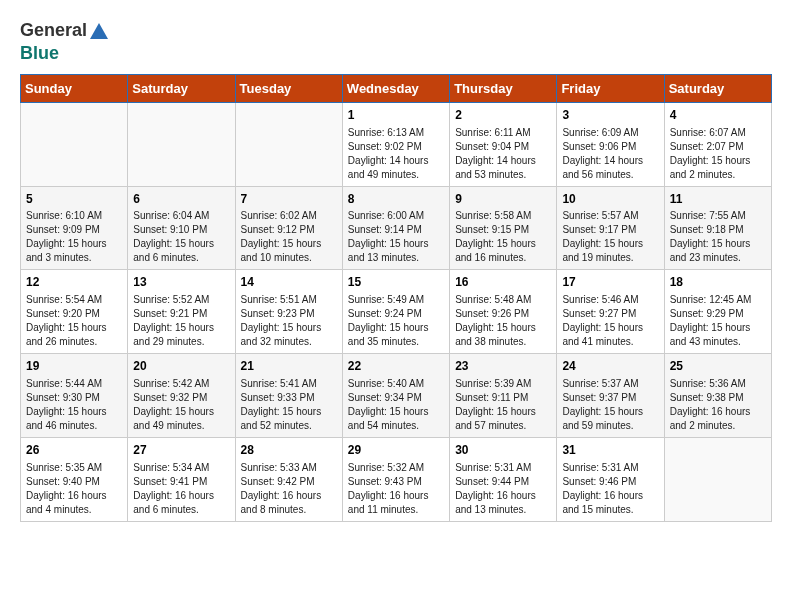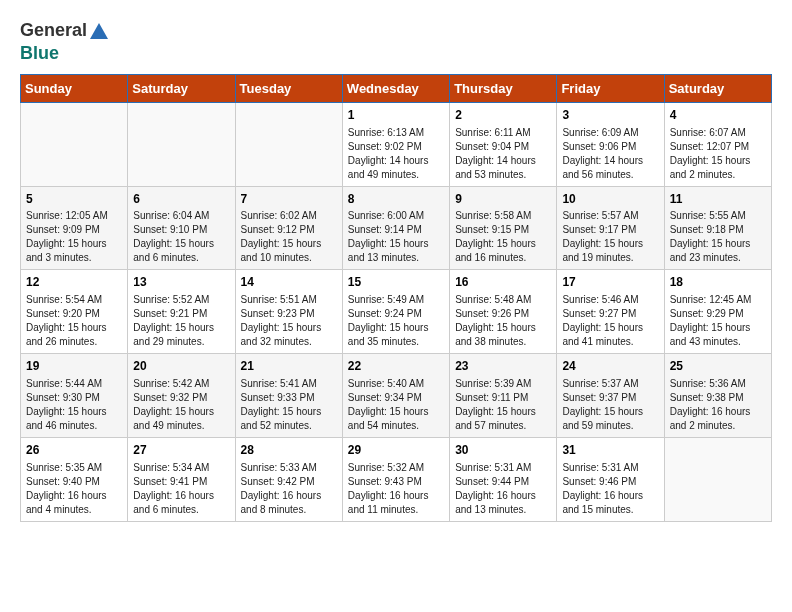--- a/index.html
+++ b/index.html
@@ -121,28 +121,28 @@
         </td>
         <td>
           <span class="day-num">3</span>
           <div class="day-info">Sunrise: 6:09 AM</div>
           <div class="day-info">Sunset: 9:06 PM</div>
           <div class="day-info">Daylight: 14 hours and 56 minutes.</div>
         </td>
         <td>
           <span class="day-num">4</span>
           <div class="day-info">Sunrise: 6:07 AM</div>
-          <div class="day-info">Sunset: 12:07 PM</div>
+          <div class="day-info">Sunset: 2:07 PM</div>
           <div class="day-info">Daylight: 15 hours and 2 minutes.</div>
         </td>
       </tr>
       <tr>
         <td>
           <span class="day-num">5</span>
-          <div class="day-info">Sunrise: 12:05 AM</div>
+          <div class="day-info">Sunrise: 6:10 AM</div>
           <div class="day-info">Sunset: 9:09 PM</div>
           <div class="day-info">Daylight: 15 hours and 3 minutes.</div>
         </td>
         <td>
           <span class="day-num">6</span>
           <div class="day-info">Sunrise: 6:04 AM</div>
           <div class="day-info">Sunset: 9:10 PM</div>
           <div class="day-info">Daylight: 15 hours and 6 minutes.</div>
         </td>
         <td>
@@ -164,21 +164,21 @@
           <div class="day-info">Daylight: 15 hours and 16 minutes.</div>
         </td>
         <td>
           <span class="day-num">10</span>
           <div class="day-info">Sunrise: 5:57 AM</div>
           <div class="day-info">Sunset: 9:17 PM</div>
           <div class="day-info">Daylight: 15 hours and 19 minutes.</div>
         </td>
         <td>
           <span class="day-num">11</span>
-          <div class="day-info">Sunrise: 5:55 AM</div>
+          <div class="day-info">Sunrise: 7:55 AM</div>
           <div class="day-info">Sunset: 9:18 PM</div>
           <div class="day-info">Daylight: 15 hours and 23 minutes.</div>
         </td>
       </tr>
       <tr>
         <td>
           <span class="day-num">12</span>
           <div class="day-info">Sunrise: 5:54 AM</div>
           <div class="day-info">Sunset: 9:20 PM</div>
           <div class="day-info">Daylight: 15 hours and 26 minutes.</div>

